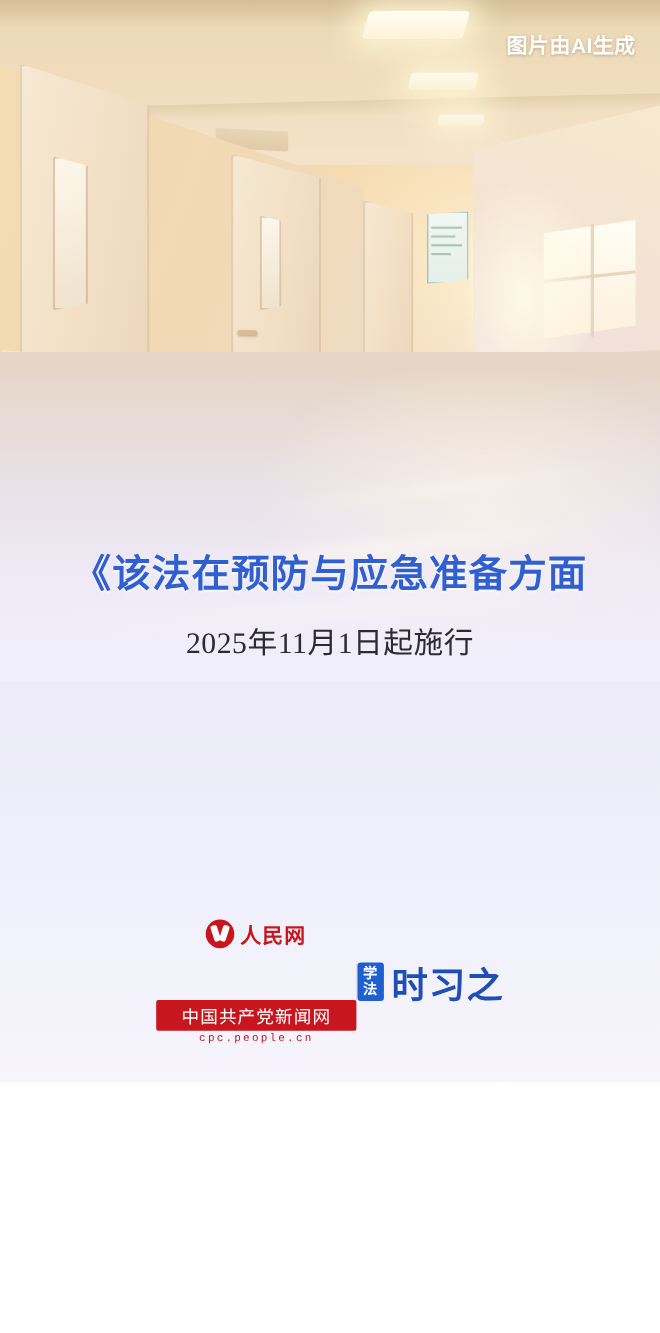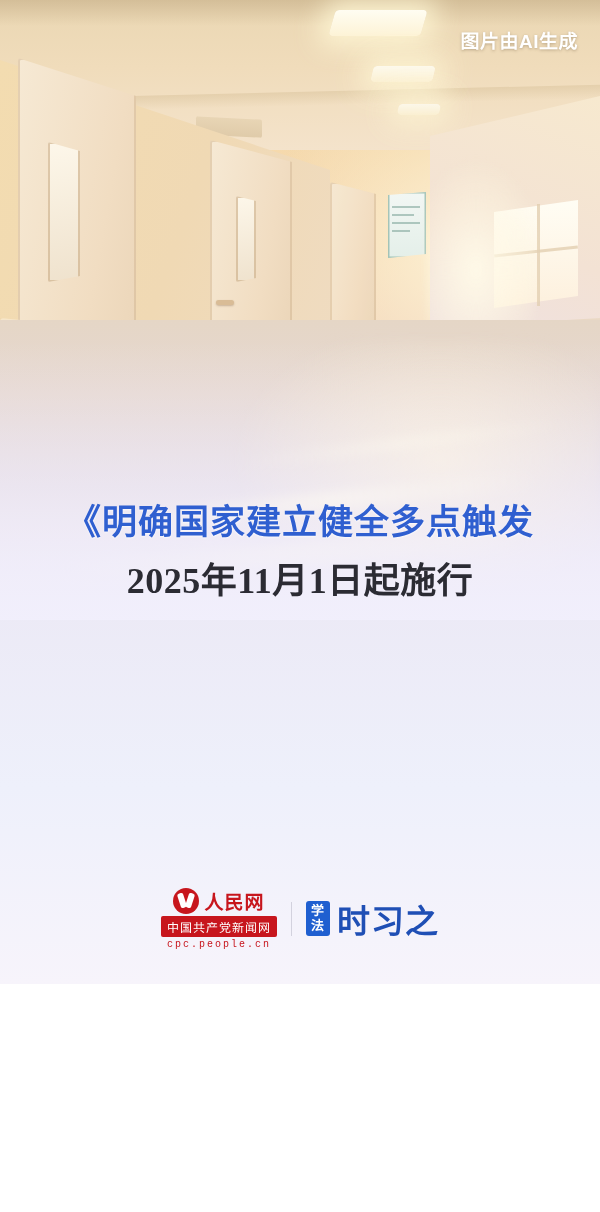--- a/index.html
+++ b/index.html
@@ -178,24 +178,24 @@
   .title {
     font-family:"Liberation Serif","DejaVu Serif",serif;
     font-weight:bold;
     font-size:35px;
     line-height:1.45;
     color:#2f5fd0;
     letter-spacing:1px;
     text-shadow:0 1px 2px rgba(255,255,255,.75);
   }
   .subtitle {
-    margin-top:2px;
+    margin-top:14px;
     font-family:"Liberation Serif","DejaVu Serif",serif;
-    font-weight:bold;
-    font-size:36px;
+    font-weight:normal;
+    font-size:27px;
     color:#2b2b33;
     letter-spacing:.5px;
   }
 
   
   .card {
     position:absolute; left:22px; top:652px; width:556px; height:440px;
     background:linear-gradient(180deg,rgba(240,244,253,.88) 0%,rgba(238,240,252,.85) 45%,rgba(242,238,252,.85) 100%);
     border:1px solid rgba(180,196,232,.55);
     border-radius:14px;
@@ -207,40 +207,40 @@
     line-height:1.82;
     color:#1f2a44;
     text-align:justify;
     letter-spacing:.4px;
     font-family:"Liberation Sans","DejaVu Sans",sans-serif;
   }
 
   
   .footer {
     position:absolute; left:0; bottom:34px; width:600px;
-    display:flex; align-items:center; justify-content:center; gap:14px;
+    display:flex; align-items:center; justify-content:center; 
   }
   .logo-people { display:flex; flex-direction:column; align-items:center; gap:2px; }
   .lp-top { display:flex; align-items:center; gap:5px; }
   .lp-mark {
     width:26px; height:26px; border-radius:50%;
     background:#c7161d; position:relative;
   }
   .lp-mark:before {
     content:""; position:absolute; left:6px; top:5px; width:6px; height:15px;
     background:#fff; transform:rotate(-18deg); border-radius:2px;
   }
   .lp-mark:after {
     content:""; position:absolute; right:6px; top:5px; width:6px; height:15px;
     background:#fff; transform:rotate(18deg); border-radius:2px;
   }
   .lp-name { font-size:19px; font-weight:bold; color:#c7161d; letter-spacing:1px; }
   .lp-sub {
-    font-size:12px; color:#ffffff; background:#c7161d;
-    padding:2px 6px; border-radius:2px; letter-spacing:1px;
+    font-size:16px; color:#ffffff; background:#c7161d;
+    padding:2px 23px; border-radius:2px; letter-spacing:1px;margin-top:44px;
   }
   .lp-url { font-size:10px; color:#c7161d; letter-spacing:2px; font-family:"Liberation Mono","DejaVu Sans Mono",monospace; }
   .logo-sep { width:1px; height:34px; background:rgba(150,150,170,.35); }
   .logo-shixi { display:flex; align-items:center; gap:7px; }
   .shixi-badge {
     background:#1f5fd0; color:#fff; font-size:13px; font-weight:bold;
     line-height:1.08; padding:3px 5px; border-radius:3px; text-align:center;
     letter-spacing:1px;
   }
   .shixi-text {
@@ -294,21 +294,21 @@
       <div class="floor-streak fs1"></div>
       <div class="floor-streak fs2"></div>
       <div class="floor-streak fs3"></div>
     </div>
     <div class="haze"></div>
   </div>
 
   <div class="ai-note">图片由AI生成</div>
 
   <div class="title-wrap">
-    <div class="title">《明确国家建立健全多点触发</div>
+    <div class="title">《该法在预防与应急准备方面</div>
     <div class="subtitle">2025年11月1日起施行</div>
   </div>
 
 
   <div class="footer">
     <div class="logo-people">
       <div class="lp-top">
         <div class="lp-mark"></div>
         <div class="lp-name">人民网</div>
       </div>

